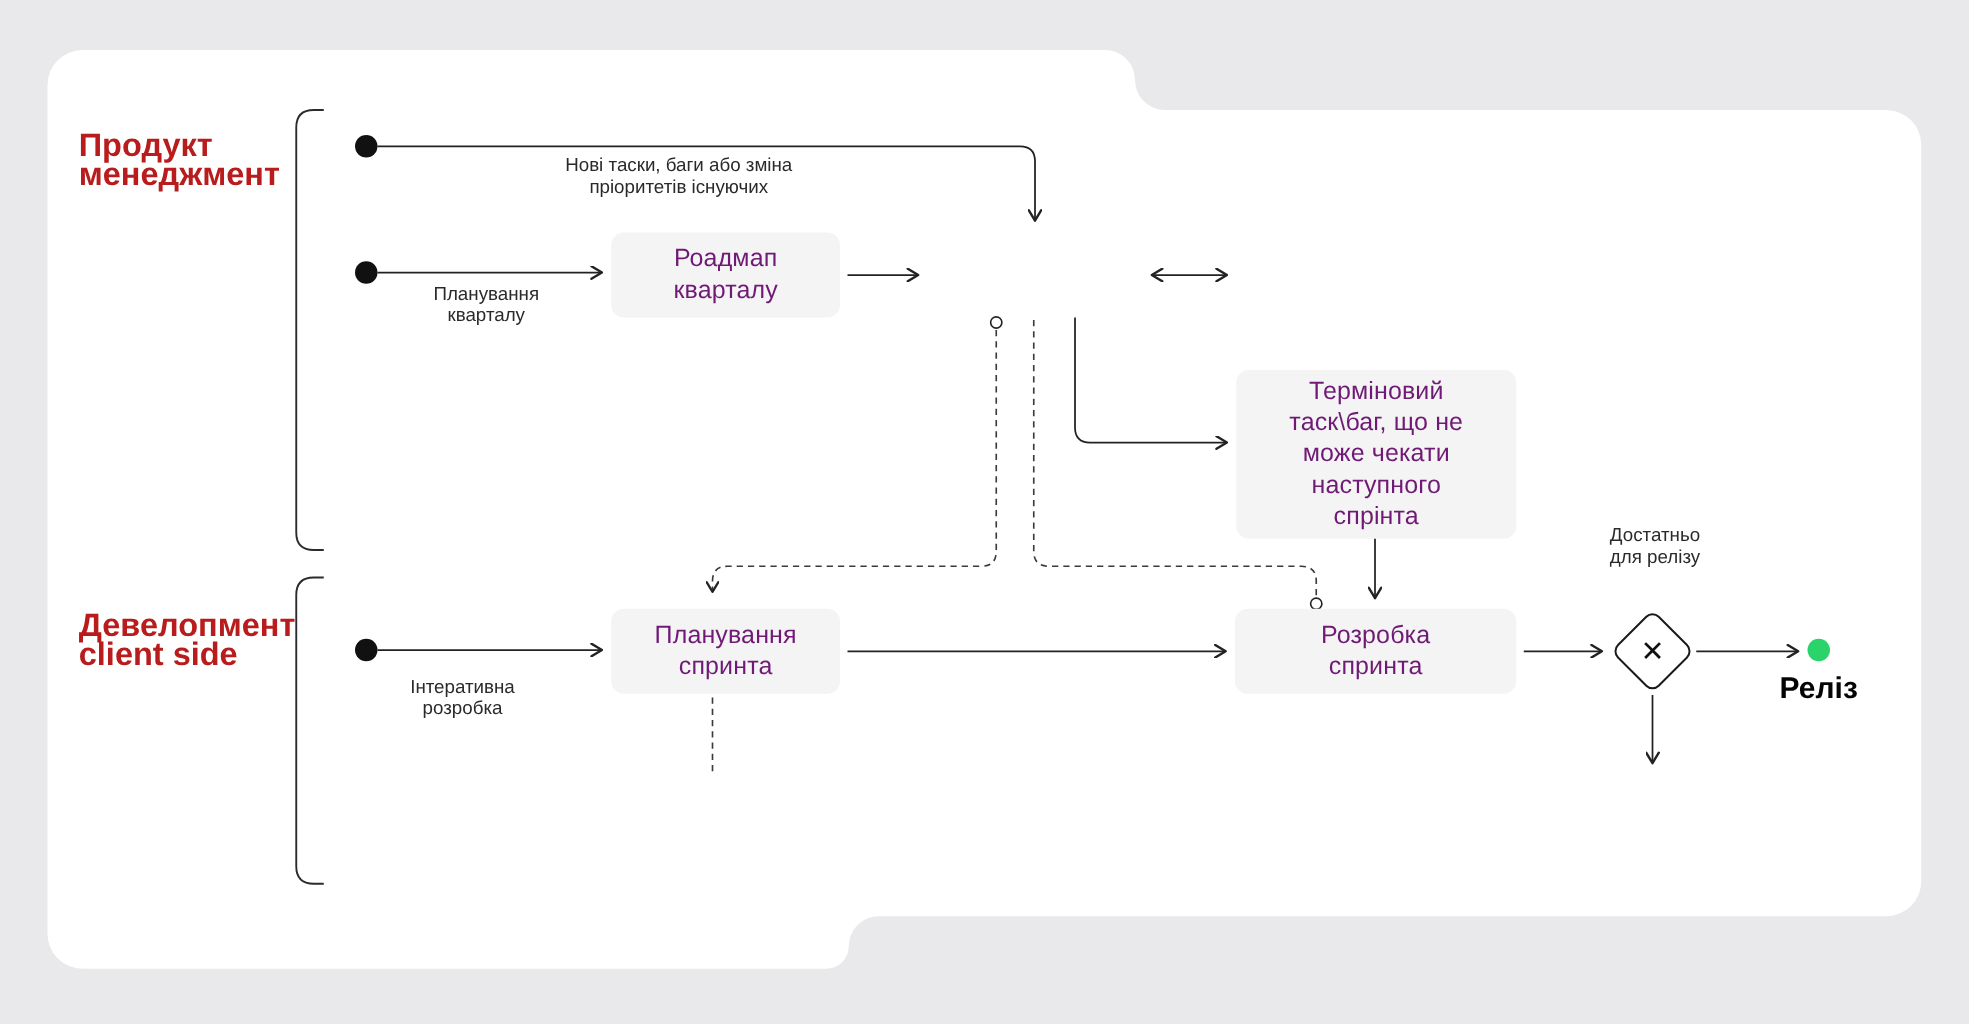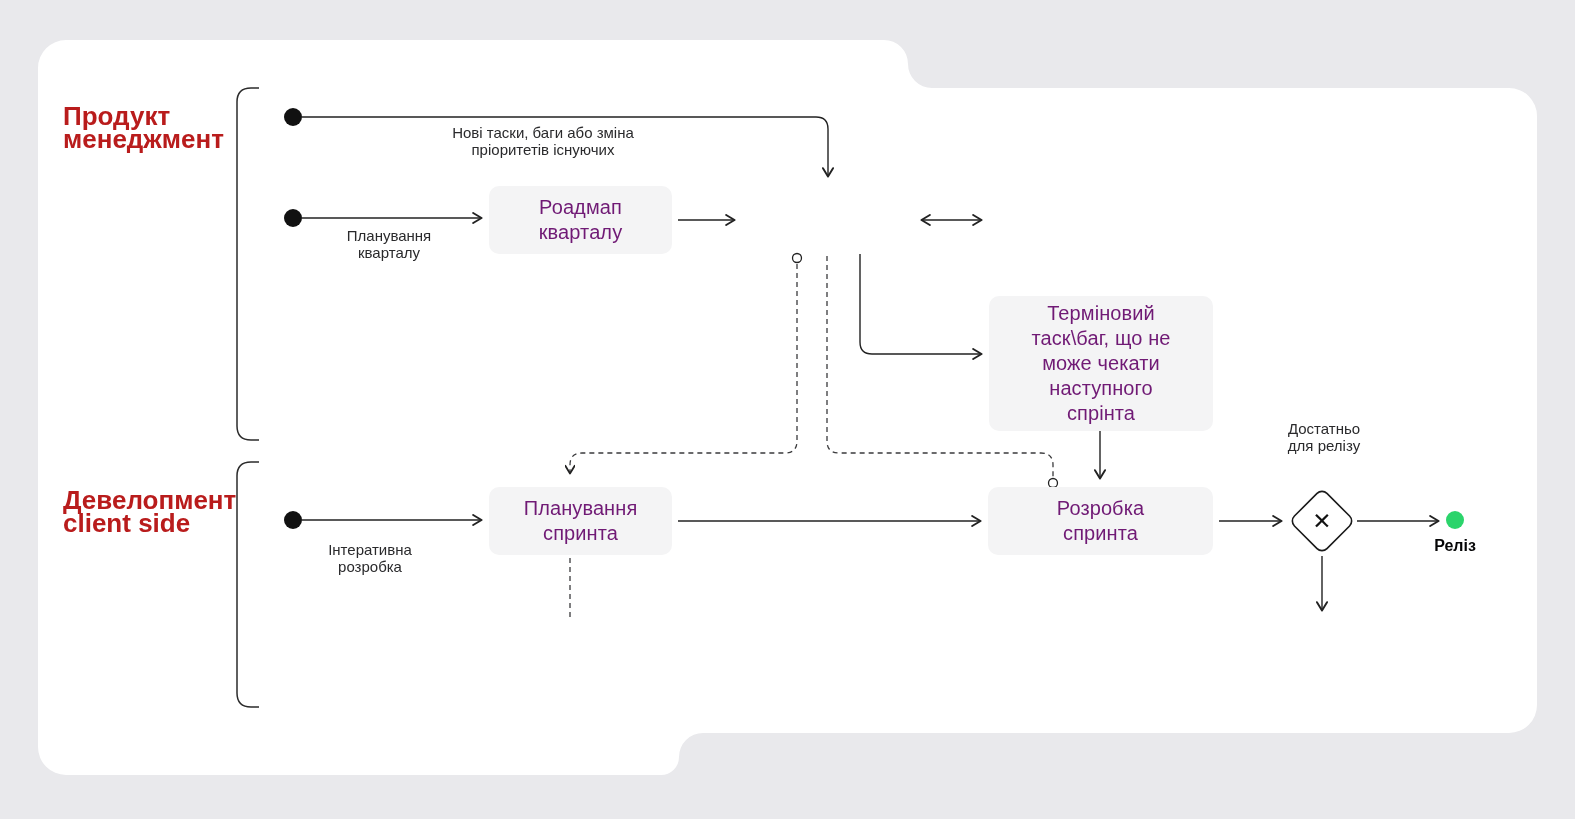--- a/index.html
+++ b/index.html
@@ -45,21 +45,21 @@
   .small-label {
     position:absolute;
     font-size:15px;
     line-height:17px;
     color:#2A2A2C;
     text-align:center;
     white-space:pre-line;
   }
   .release-label {
     position:absolute;
-    font-size:16px;
+    font-size:24px;
     font-weight:700;
     color:#050506;
     text-align:center;
     white-space:pre-line;
   }
   .gateway-x {
     position:absolute;
     left:1306px; top:505px;
     width:32px; height:32px;
     display:flex;

